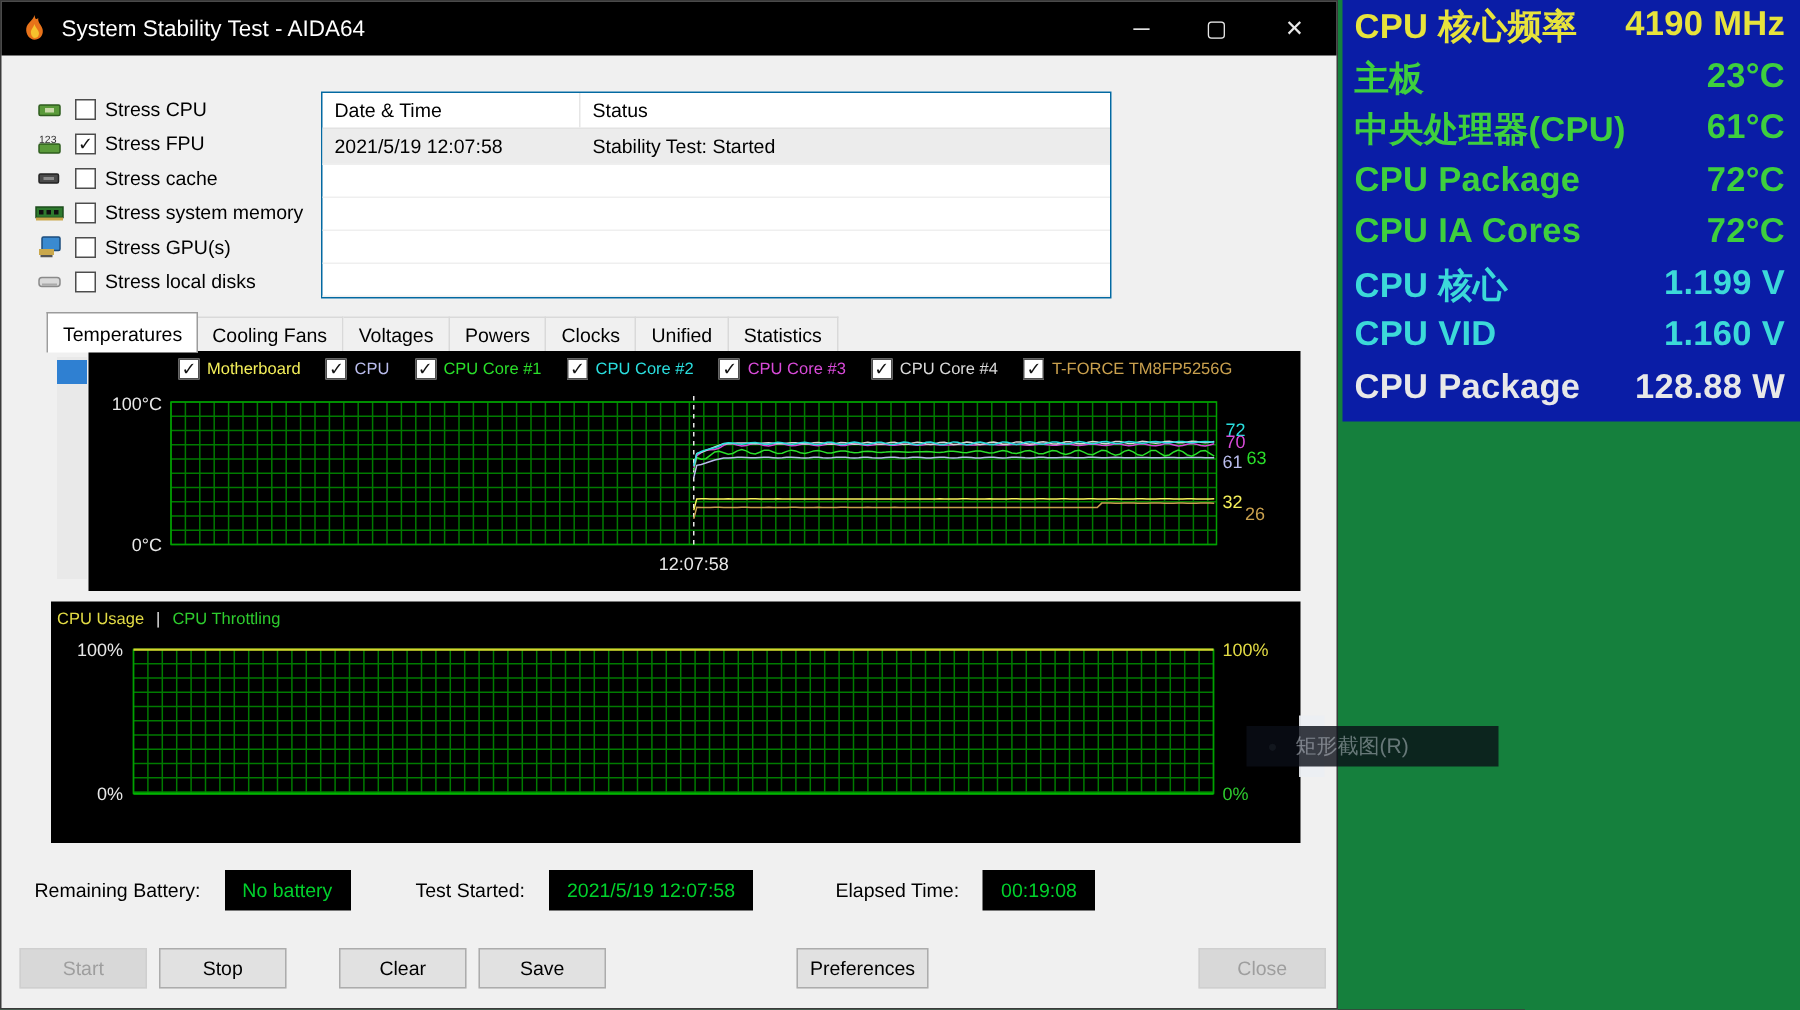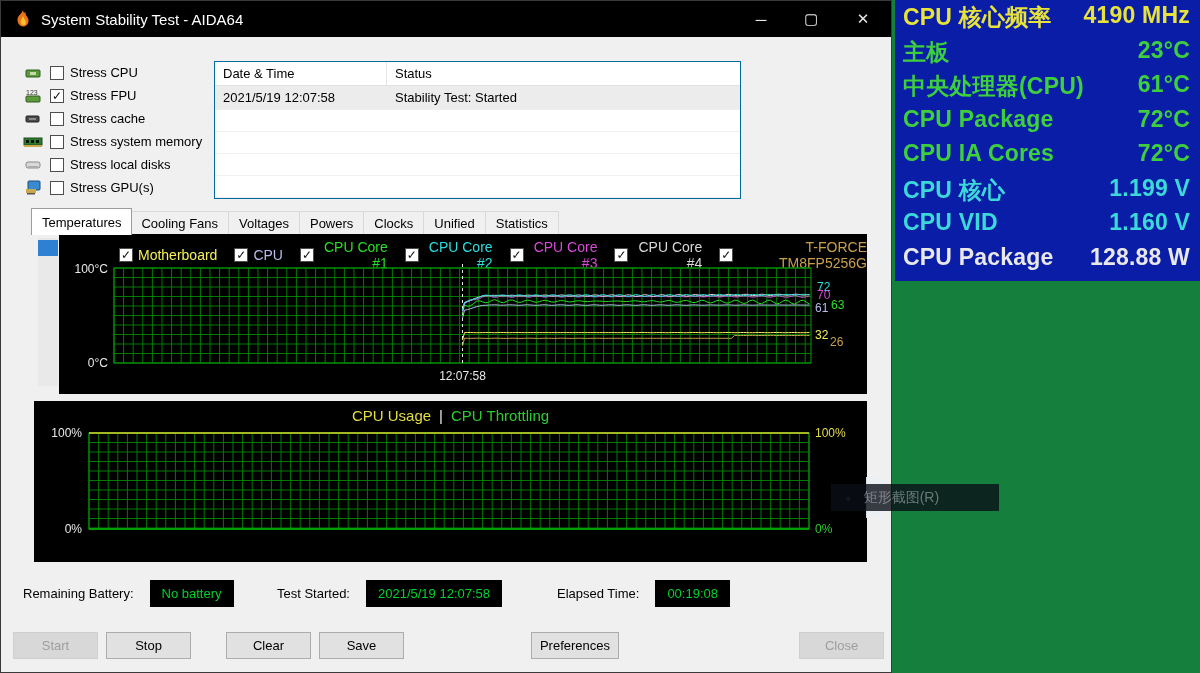--- a/index.html
+++ b/index.html
@@ -42,22 +42,22 @@
   
   .v-slider { position:absolute; left:37px; top:237px; width:20px; height:148px; background:#e9e9e9; }
   .v-thumb { position:absolute; left:0; top:2px; width:20px; height:16px; background:#2f80d2; }
 
   
   .temp-panel { position:absolute; left:58px; top:233px; width:808px; height:160px; background:#000; }
   .usage-panel { position:absolute; left:33px; top:400px; width:833px; height:161px; background:#000; }
   .temp-legend { position:absolute; left:60px; top:5px; display:flex; gap:17px; align-items:center; }
   .leg-item { display:flex; align-items:center; }
   .leg-item .cb { margin-right:5px; }
-  .leg-item .lbl { font-size:14px;text-align:right; }
-  .usage-title { position:absolute; left:0; top:6px; width:100%; text-align:center; font-size:15px; }
+  .leg-item .lbl { font-size:11px;text-align:right; }
+  .usage-title { position:absolute; left:0; top:6px; width:100%; font-size:11px; }
   .usage-title span { margin:0 4px; }
 
   
   .statusbar { position:absolute; left:0; top:579px; width:892px; height:30px; }
   .stat-group { position:absolute; top:0; display:flex; align-items:center; }
   .stat-label { font-size:13px; color:#000; margin-right:16px; }
   .stat-box { background:#000; color:#00d12c; font-size:13px; height:27px; display:flex; align-items:center; justify-content:center; padding:0 12px; }
 
   
   .btn { position:absolute; top:631px; width:85px; height:27px; background:#e1e1e1; border:1px solid #acacac; font-size:13px; color:#000; display:flex; align-items:center; justify-content:center; font-family:"Liberation Sans", sans-serif; }
@@ -128,38 +128,38 @@
               <rect x="8" y="4" width="3" height="3" fill="#111"></rect>
               <rect x="13" y="4" width="3" height="3" fill="#111"></rect>
               <rect x="1" y="9" width="18" height="2" fill="#caa84c"></rect>
             </svg>
           </span>
           <span class="cb"></span>
           <span class="lbl">Stress system memory</span>
         </div>
         <div class="stress-row">
           <span class="stress-icon">
-            <svg width="18" height="12" viewBox="0 0 18 12">
-              <rect x="2" y="3" width="14" height="6" rx="2" fill="#d9d9d9" stroke="#8a8a8a"></rect>
-              <rect x="4" y="7" width="10" height="1.5" fill="#aaa"></rect>
-            </svg>
-          </span>
-          <span class="cb"></span>
-          <span class="lbl">Stress local disks</span>
-        </div>
-        <div class="stress-row">
-          <span class="stress-icon">
             <svg width="18" height="15" viewBox="0 0 18 15">
               <rect x="4" y="1" width="12" height="9" rx="1" fill="#3a8ad0" stroke="#1c4c7c"></rect>
               <rect x="2" y="9" width="10" height="4" fill="#caa84c"></rect>
               <rect x="3" y="13" width="8" height="1.5" fill="#555"></rect>
             </svg>
           </span>
           <span class="cb"></span>
           <span class="lbl">Stress GPU(s)</span>
+        </div>
+        <div class="stress-row">
+          <span class="stress-icon">
+            <svg width="18" height="12" viewBox="0 0 18 12">
+              <rect x="2" y="3" width="14" height="6" rx="2" fill="#d9d9d9" stroke="#8a8a8a"></rect>
+              <rect x="4" y="7" width="10" height="1.5" fill="#aaa"></rect>
+            </svg>
+          </span>
+          <span class="cb"></span>
+          <span class="lbl">Stress local disks</span>
         </div>
       </div>
 
     <div class="event-table" id="event-table">
         <div class="et-row head">
           <div class="et-c1">Date &amp; Time</div>
           <div class="et-c2">Status</div>
         </div>
         <div class="et-row hl">
           <div class="et-c1">2021/5/19 12:07:58</div>

